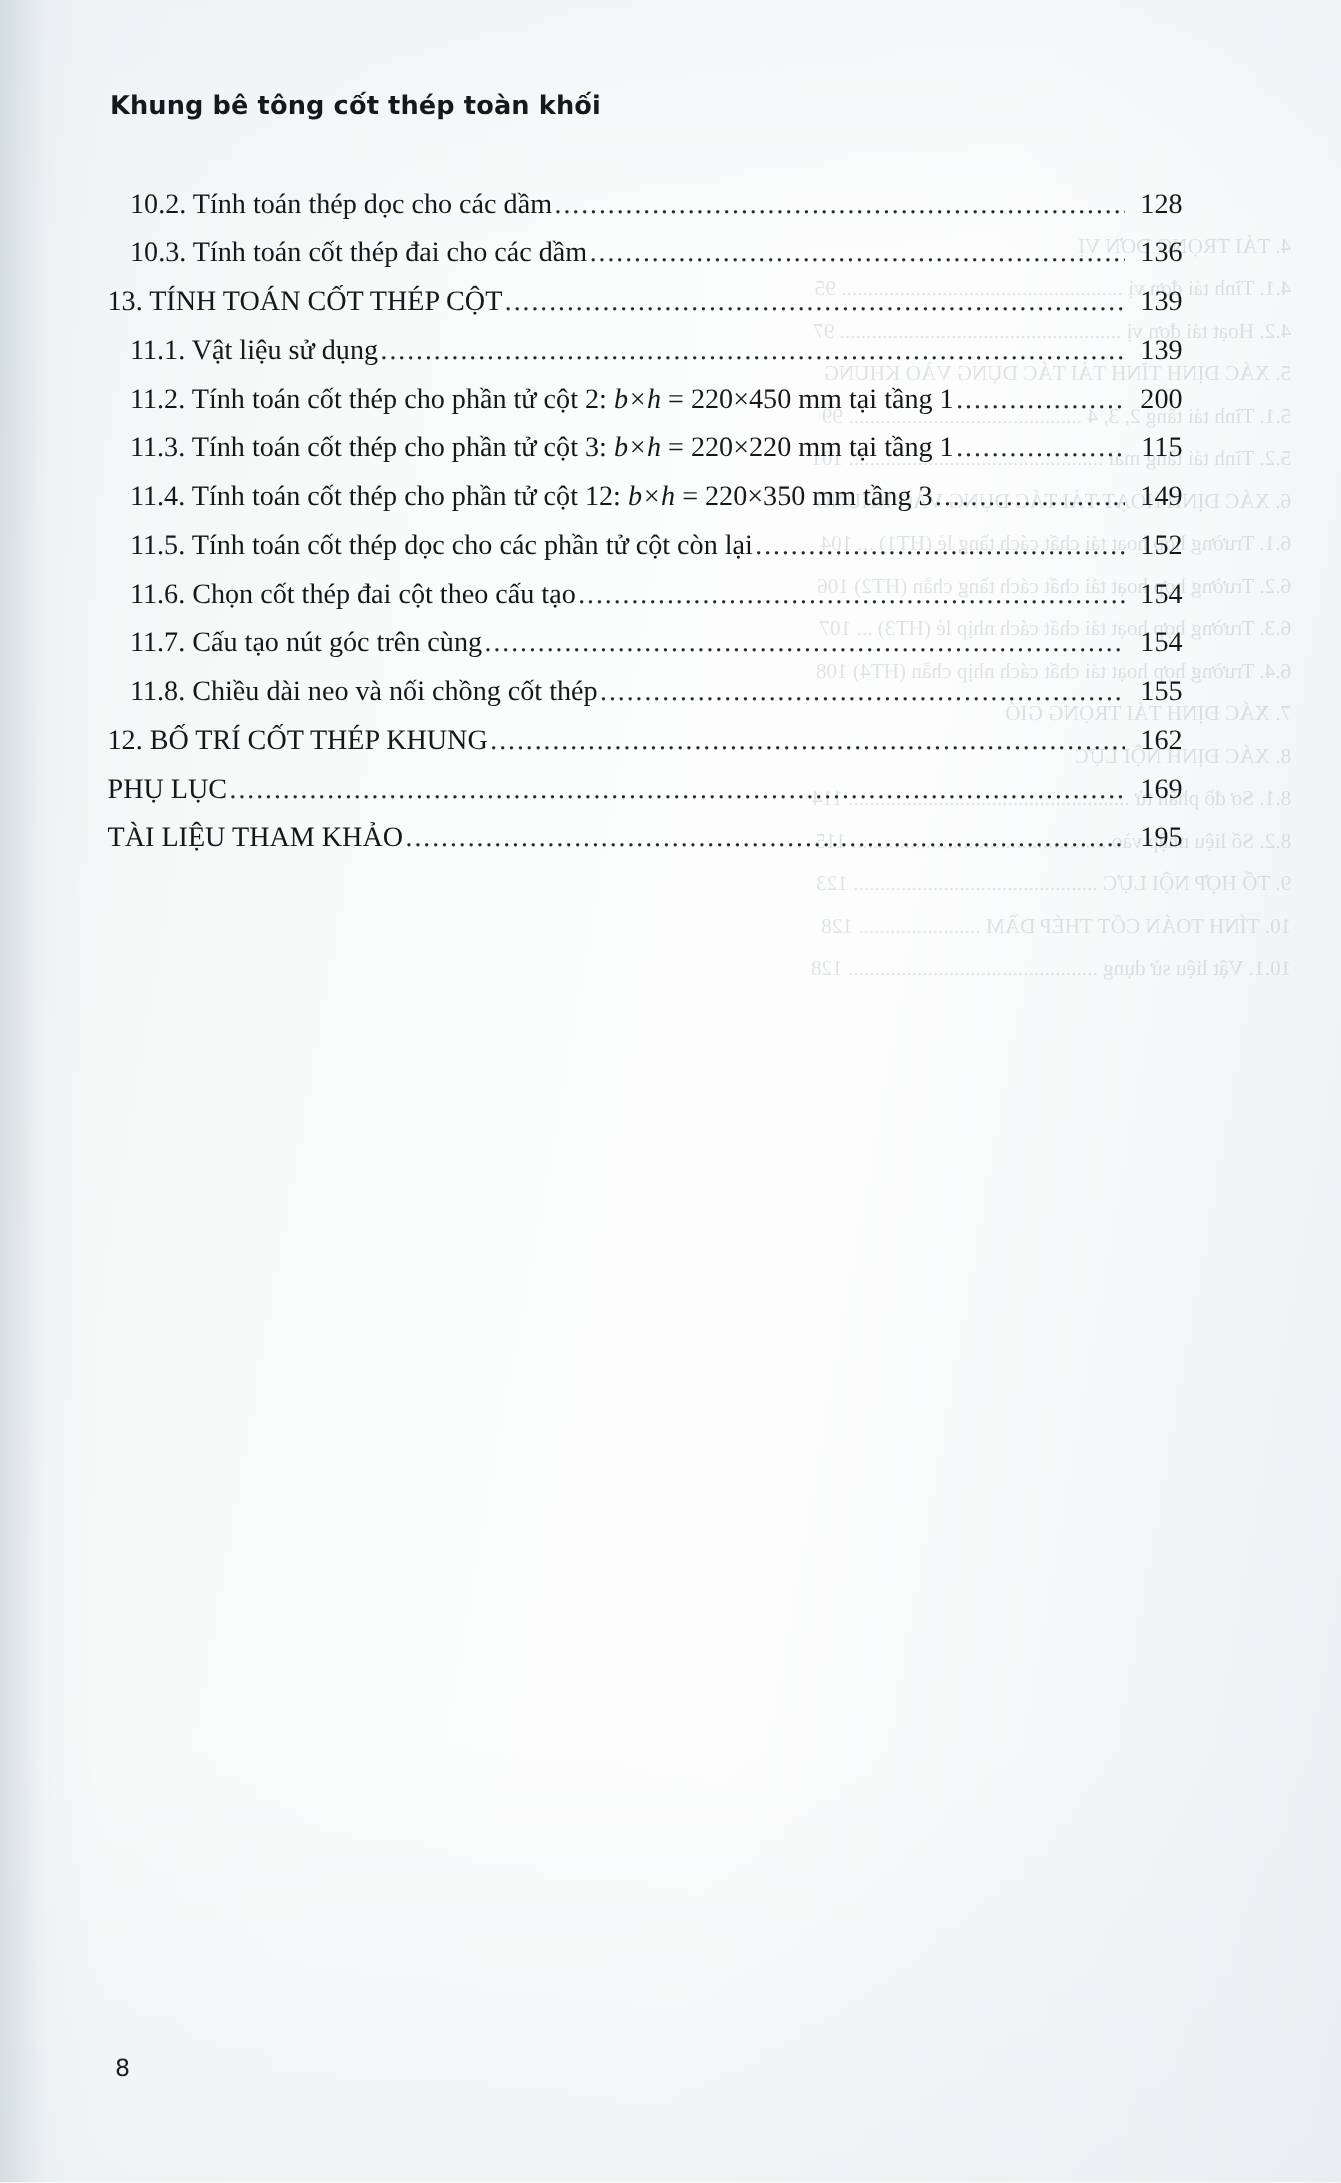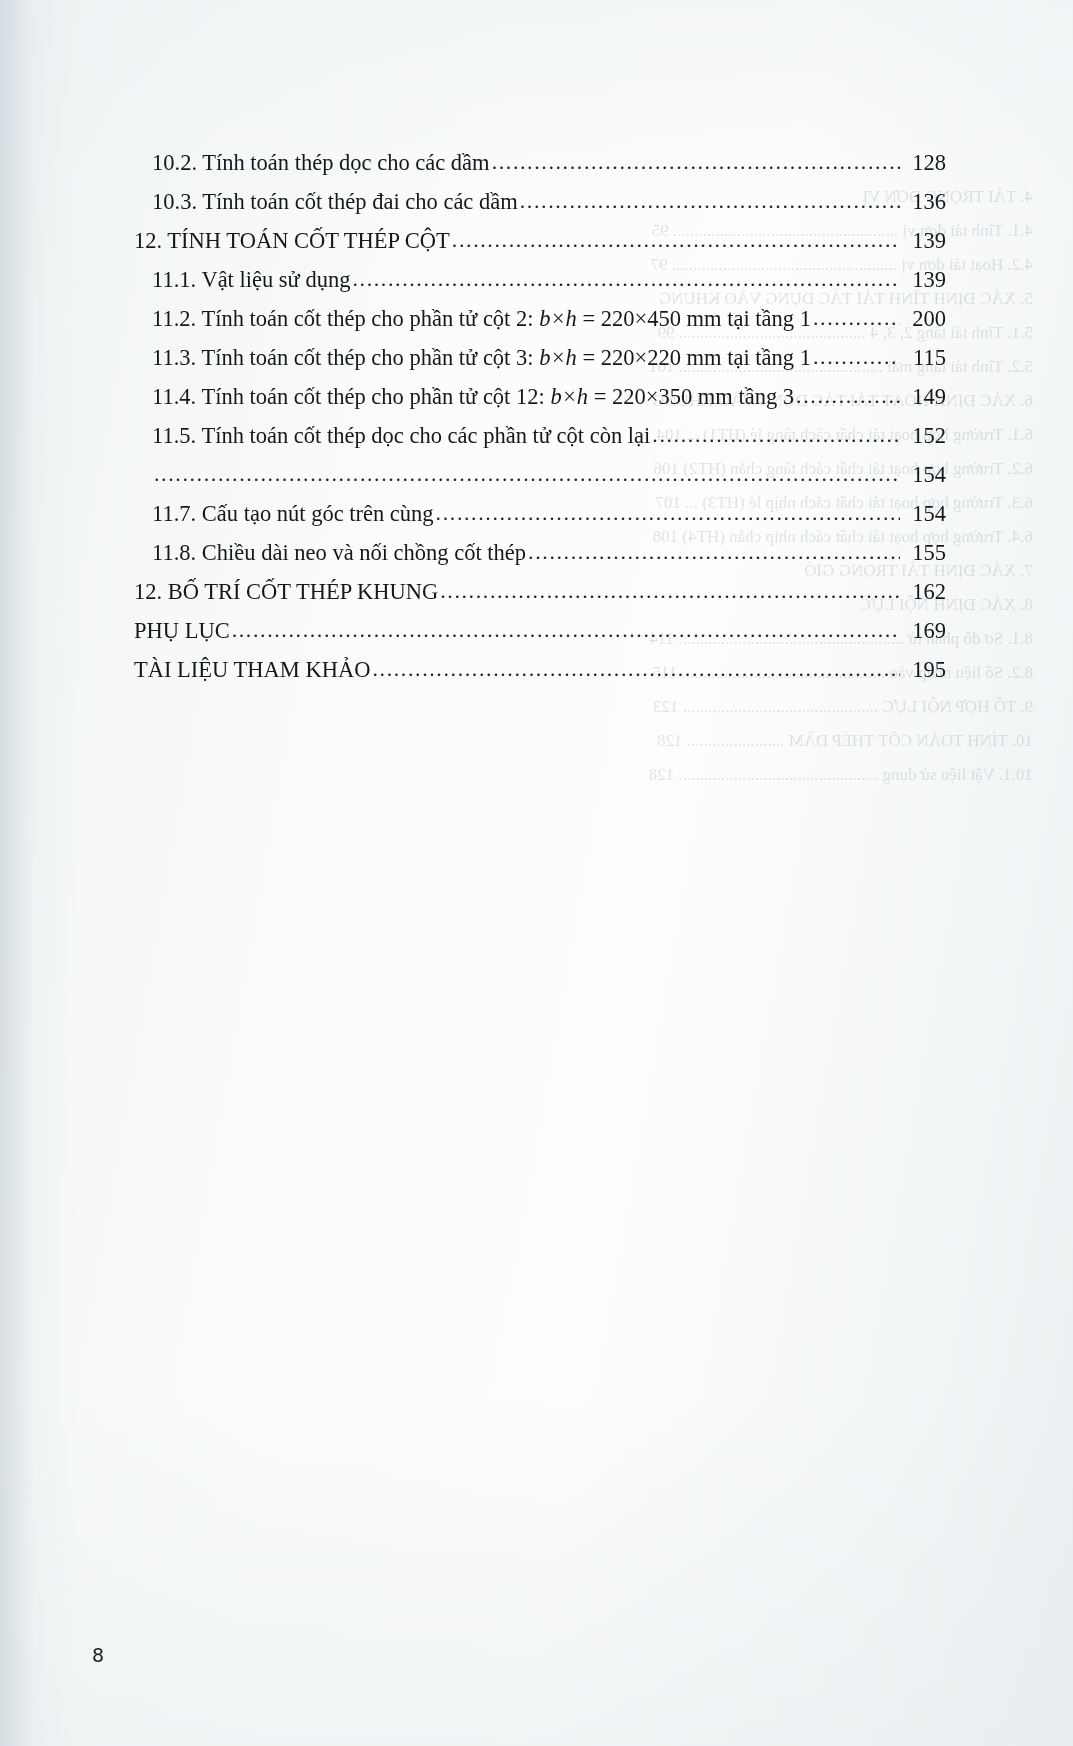--- a/index.html
+++ b/index.html
@@ -57,27 +57,26 @@
 
   .toc {
     position: absolute;
     left: 86px;
     top: 152px;
     width: 860px;
   }
 
   .toc-row {
     display: flex;
-    align-items: center;
+    align-items: flex-end;
     font-size: 22.5px;
     color: #15181b;
     line-height: 1.0;
     margin-bottom: 16.5px;
     white-space: nowrap;
-    margin-left: 48px;
   }
   .toc-label {
     flex: 0 0 auto;
   }
   .toc-dots {
     flex: 1 1 auto;
     overflow: hidden;
     white-space: nowrap;
     margin: 0 2px 0 2px;
     font-size: 22px;
@@ -148,34 +147,35 @@
     <div>8. XÁC ĐỊNH NỘI LỰC</div>
     <div>8.1. Sơ đồ phần tử ..................................................... 114</div>
     <div>8.2. Số liệu nhập vào ................................................ 115</div>
     <div>9. TỔ HỢP NỘI LỰC .............................................. 123</div>
     <div>10. TÍNH TOÁN CỐT THÉP DẦM ....................... 128</div>
     <div>10.1. Vật liệu sử dụng ............................................... 128</div>
   </div>
 
 <div class="content">
 
+  <div class="running-head">Khung bê tông cốt thép toàn khối</div>
 
   <div class="toc" id="toc">
       <div class="toc-row ind-1">
         <span class="toc-label">10.2. Tính toán thép dọc cho các dầm</span>
         <span class="toc-dots">........................................................................................................................................................</span>
         <span class="toc-page">128</span>
       </div>
       <div class="toc-row ind-1">
         <span class="toc-label">10.3. Tính toán cốt thép đai cho các dầm</span>
         <span class="toc-dots">........................................................................................................................................................</span>
         <span class="toc-page">136</span>
       </div>
       <div class="toc-row ind-0">
-        <span class="toc-label">12. TÍNH TOÁN CỐT THÉP CỘT</span>
+        <span class="toc-label">13. TÍNH TOÁN CỐT THÉP CỘT</span>
         <span class="toc-dots">........................................................................................................................................................</span>
         <span class="toc-page">139</span>
       </div>
       <div class="toc-row ind-1">
         <span class="toc-label">11.1. Vật liệu sử dụng</span>
         <span class="toc-dots">........................................................................................................................................................</span>
         <span class="toc-page">139</span>
       </div>
       <div class="toc-row ind-1">
         <span class="toc-label">11.2. Tính toán cốt thép cho phần tử cột 2: <i class="ital">b×h</i> = 220×450 mm tại tầng 1</span>
@@ -191,20 +191,21 @@
         <span class="toc-label">11.4. Tính toán cốt thép cho phần tử cột 12: <i class="ital">b×h</i> = 220×350 mm tầng 3</span>
         <span class="toc-dots">........................................................................................................................................................</span>
         <span class="toc-page">149</span>
       </div>
       <div class="toc-row ind-1">
         <span class="toc-label">11.5. Tính toán cốt thép dọc cho các phần tử cột còn lại</span>
         <span class="toc-dots">........................................................................................................................................................</span>
         <span class="toc-page">152</span>
       </div>
       <div class="toc-row ind-1">
+        <span class="toc-label">11.6. Chọn cốt thép đai cột theo cấu tạo</span>
         <span class="toc-dots">........................................................................................................................................................</span>
         <span class="toc-page">154</span>
       </div>
       <div class="toc-row ind-1">
         <span class="toc-label">11.7. Cấu tạo nút góc trên cùng</span>
         <span class="toc-dots">........................................................................................................................................................</span>
         <span class="toc-page">154</span>
       </div>
       <div class="toc-row ind-1">
         <span class="toc-label">11.8. Chiều dài neo và nối chồng cốt thép</span>

